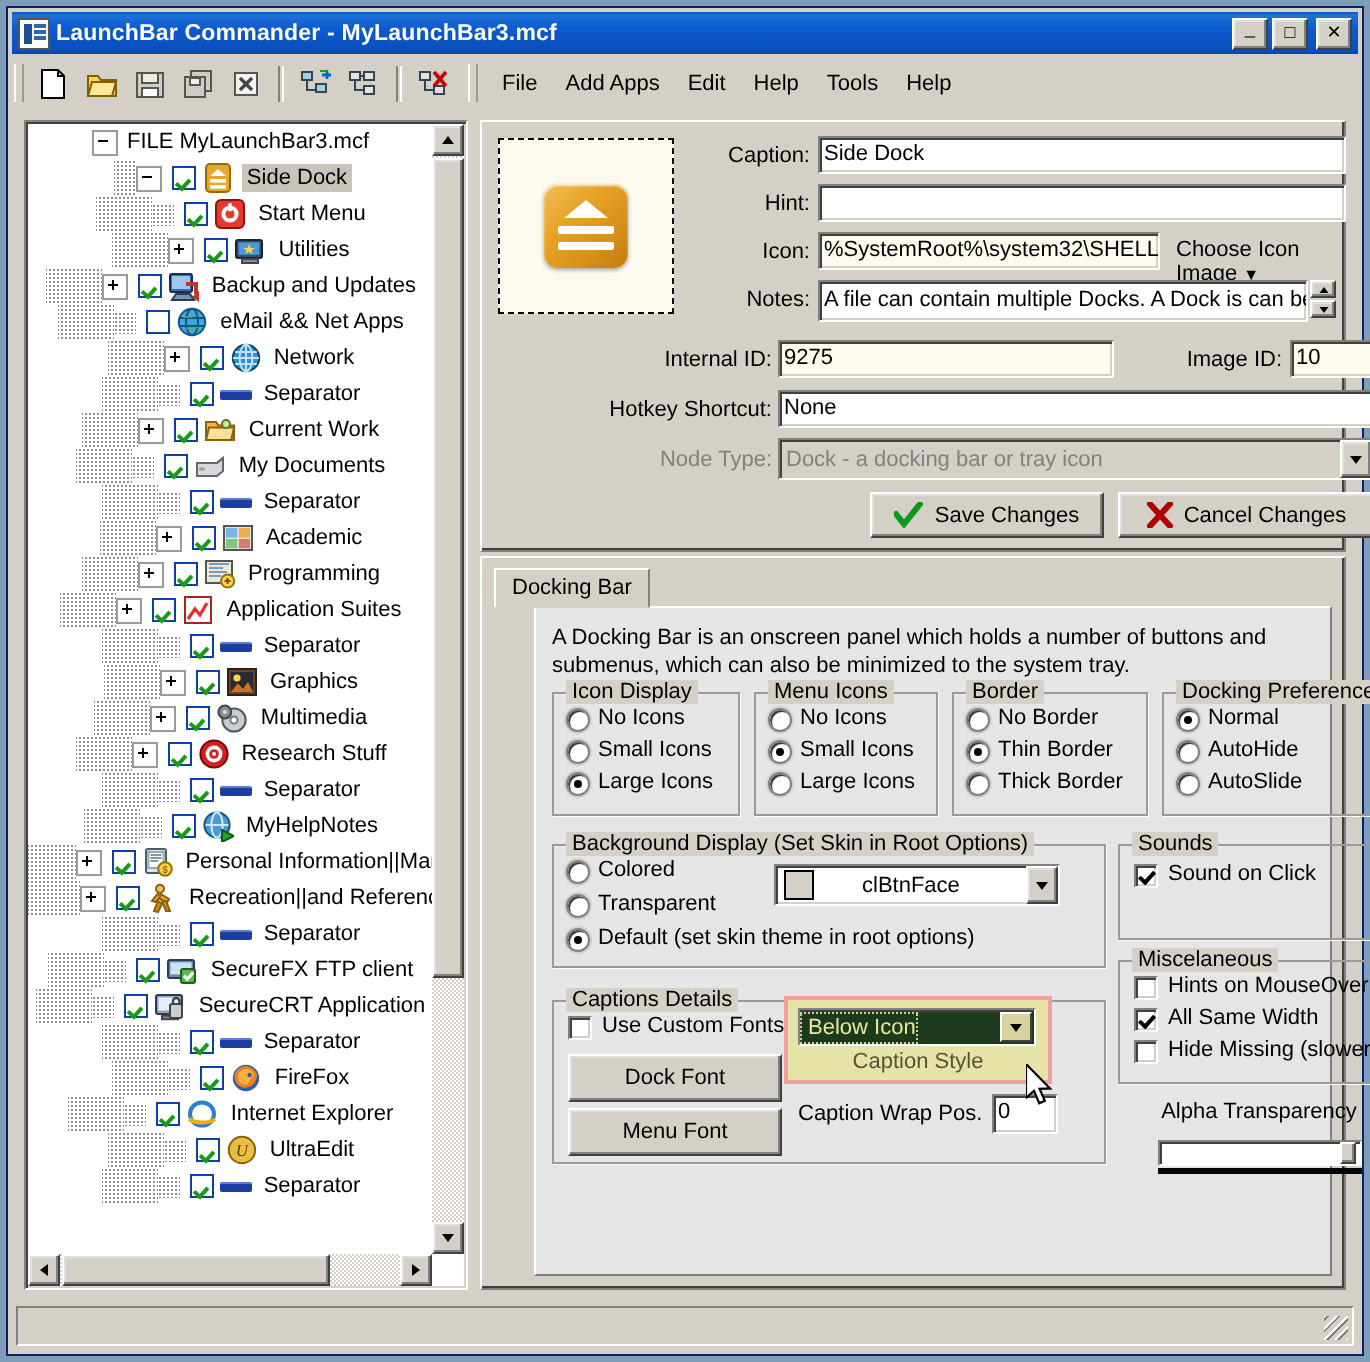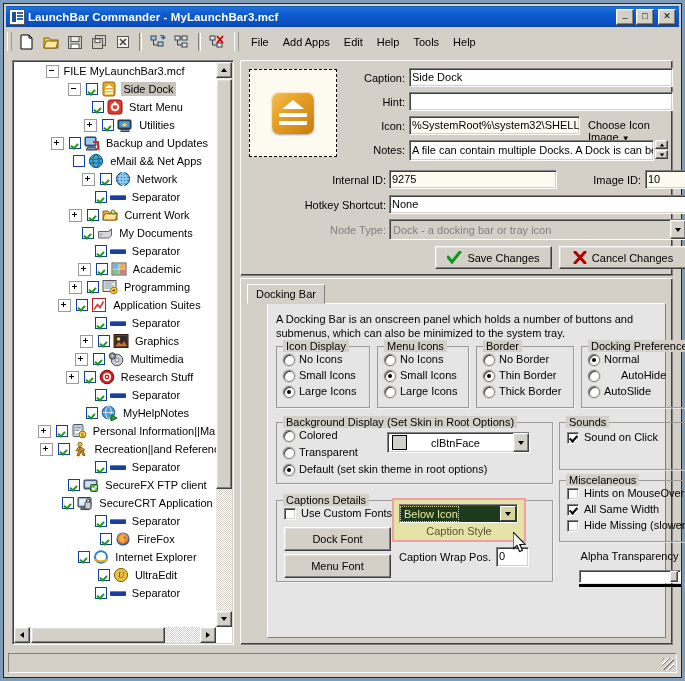--- a/index.html
+++ b/index.html
@@ -747,21 +747,21 @@
                 <span>Thick Border</span>
               </div>
           </div>
 
           <div class="gb" style="left:313px;top:42px;width:118px;height:62px;">
             <div class="gbt">Docking Preferences</div>
             <div class="rad on" style="left:6px;top:6px;">
                 <span class="r"></span>
                 <span>Normal</span>
               </div>
-            <div class="rad" style="left:6px;top:22px;gap:17px;">
+            <div class="rad" style="left:6px;top:22px;">
                 <span class="r"></span>
                 <span>AutoHide</span>
               </div>
             <div class="rad" style="left:6px;top:38px;">
                 <span class="r"></span>
                 <span>AutoSlide</span>
               </div>
           </div>
 
           <div class="gb" style="left:8px;top:118px;width:277px;height:62px;">

